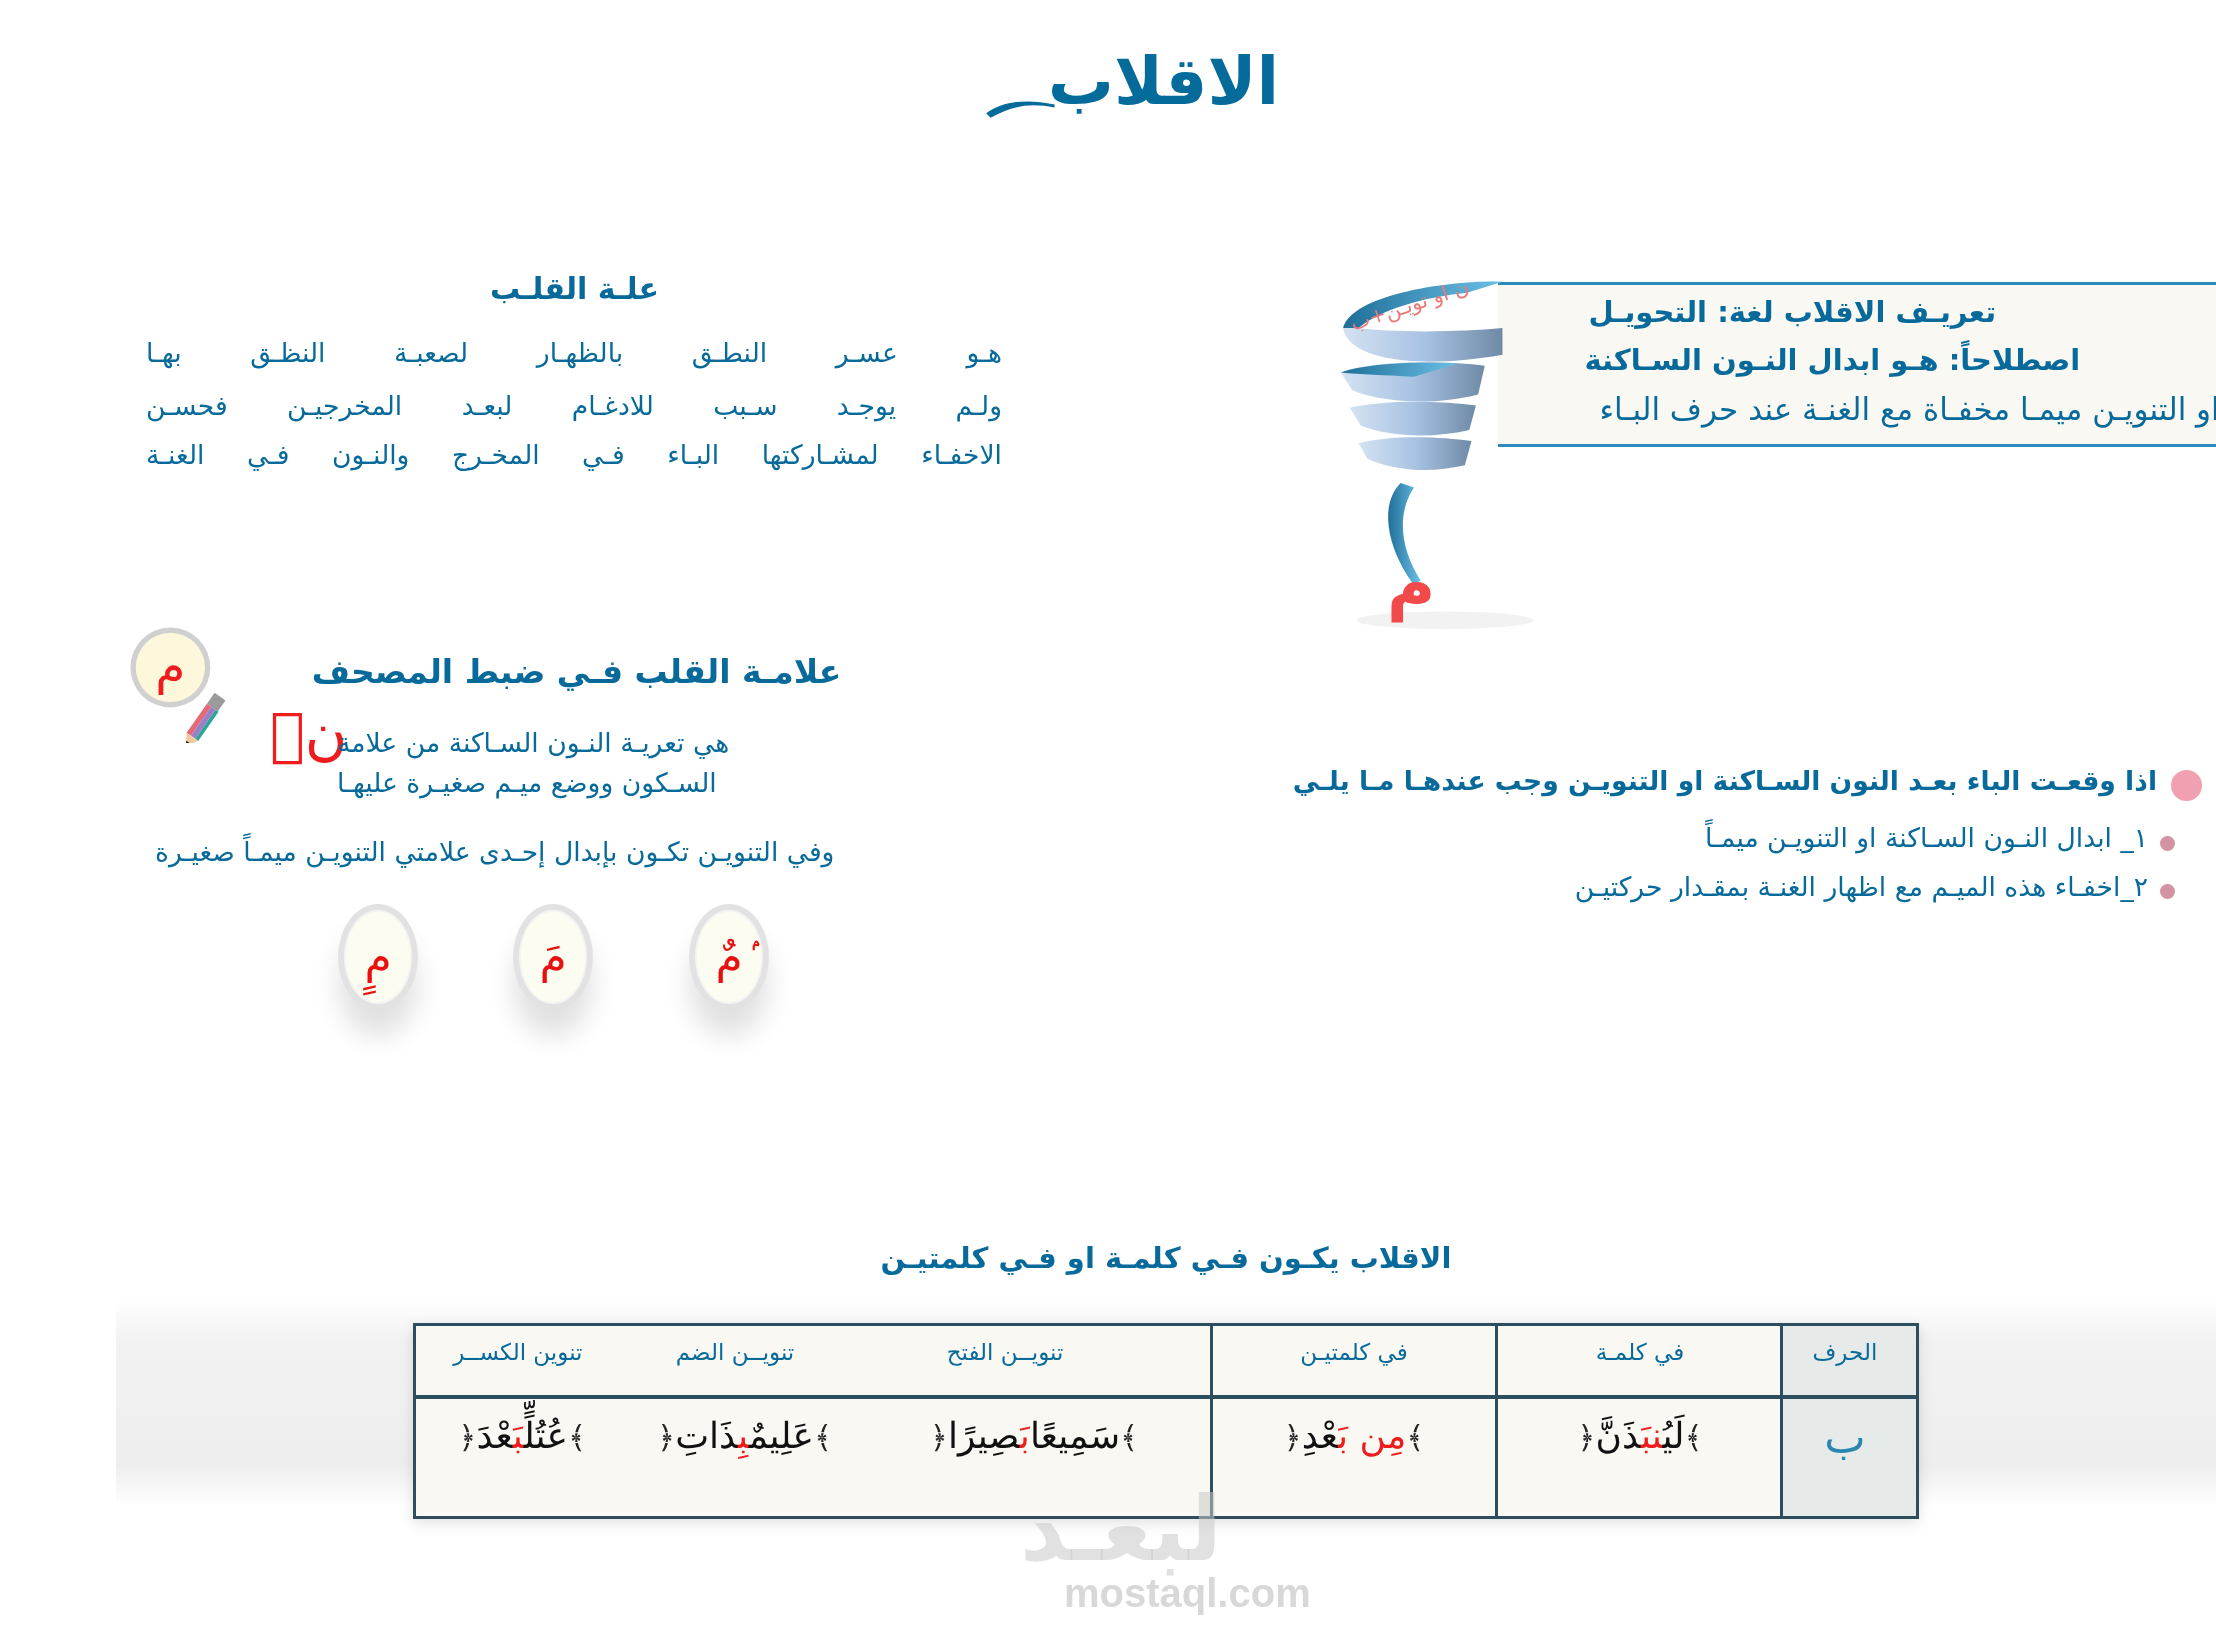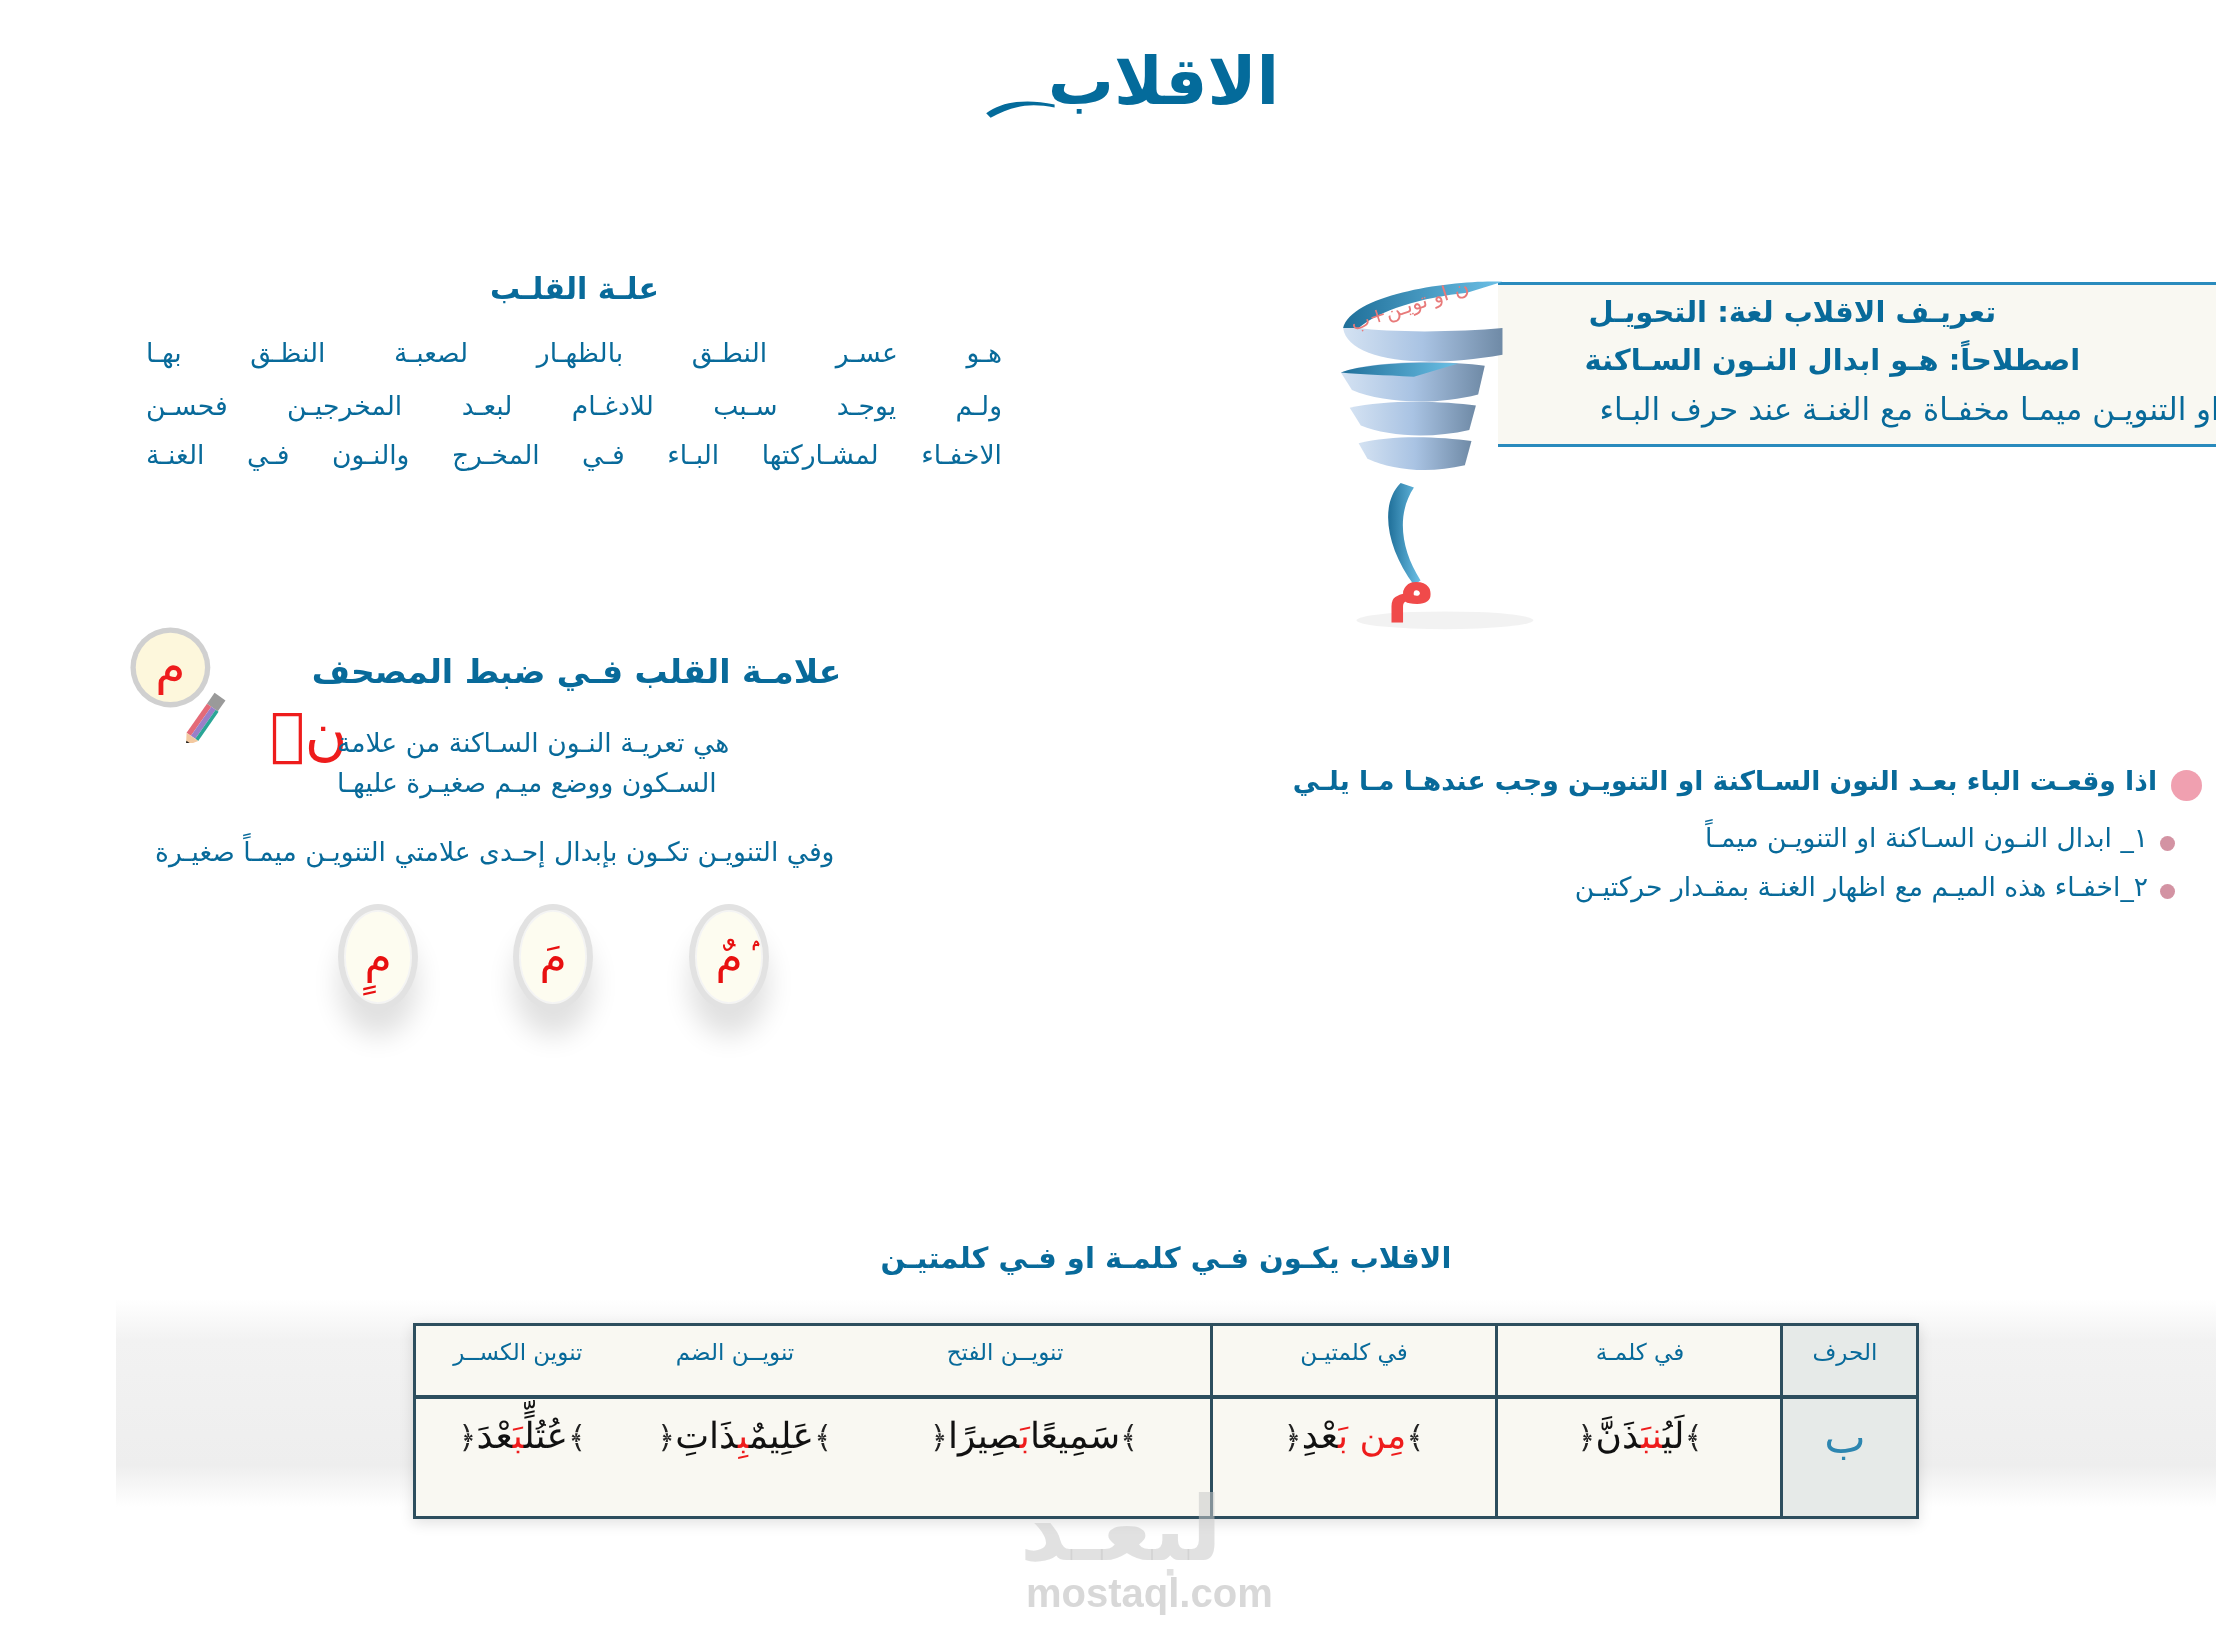--- a/index.html
+++ b/index.html
@@ -51,21 +51,21 @@
   .col-line { position: absolute; top: 0; bottom: 0; width: 2.7px; background: #2d4e5e; }
   .row-line { position: absolute; left: 0; right: 0; top: 69px; height: 3.5px; background: #2d4e5e; }
   #col-letter { position: absolute; right: 0; top: 0; bottom: 0; width: 135px; background: #e6eae8; }
   .th { position: absolute; top: 13.3px; font-size: 23px; color: #086a9a; white-space: nowrap; text-align: center; }
   .td { position: absolute; top: 89px; font-size: 36px; color: #111; white-space: nowrap; text-align: center; font-family: "DejaVu Serif", serif; }
   .td .red { color: #ee1c1c; }
   .orn { color: #222; font-size: 31px; }
 
   
   #wm-ar { left: 1020px; top: 1485px; font-size: 89px; font-weight: bold; color: rgba(200,200,200,0.55); line-height: 1; }
-  #wm-en { left: 1026px; top: 1571px; font-size: 40px; font-weight: bold; color: rgba(200,200,200,0.7); font-family: "Liberation Sans", sans-serif; direction: ltr; }
+  #wm-en { left: 1064px; top: 1571px; font-size: 40px; font-weight: bold; color: rgba(200,200,200,0.7); font-family: "Liberation Sans", sans-serif; direction: ltr; }
 </style>
 </head>
 <body>
 
 <div id="title" class="abs">الاقلاب</div>
 <svg class="abs" style="left:984px; top:89px;" width="75" height="31" viewBox="0 0 170 70">
   <path d="M5 55 C 40 30, 90 20, 160 35 L 160 42 C 100 30, 60 40, 15 65 Z" fill="#046b9b"></path>
 </svg>
 
 <div id="def-box" class="abs">

